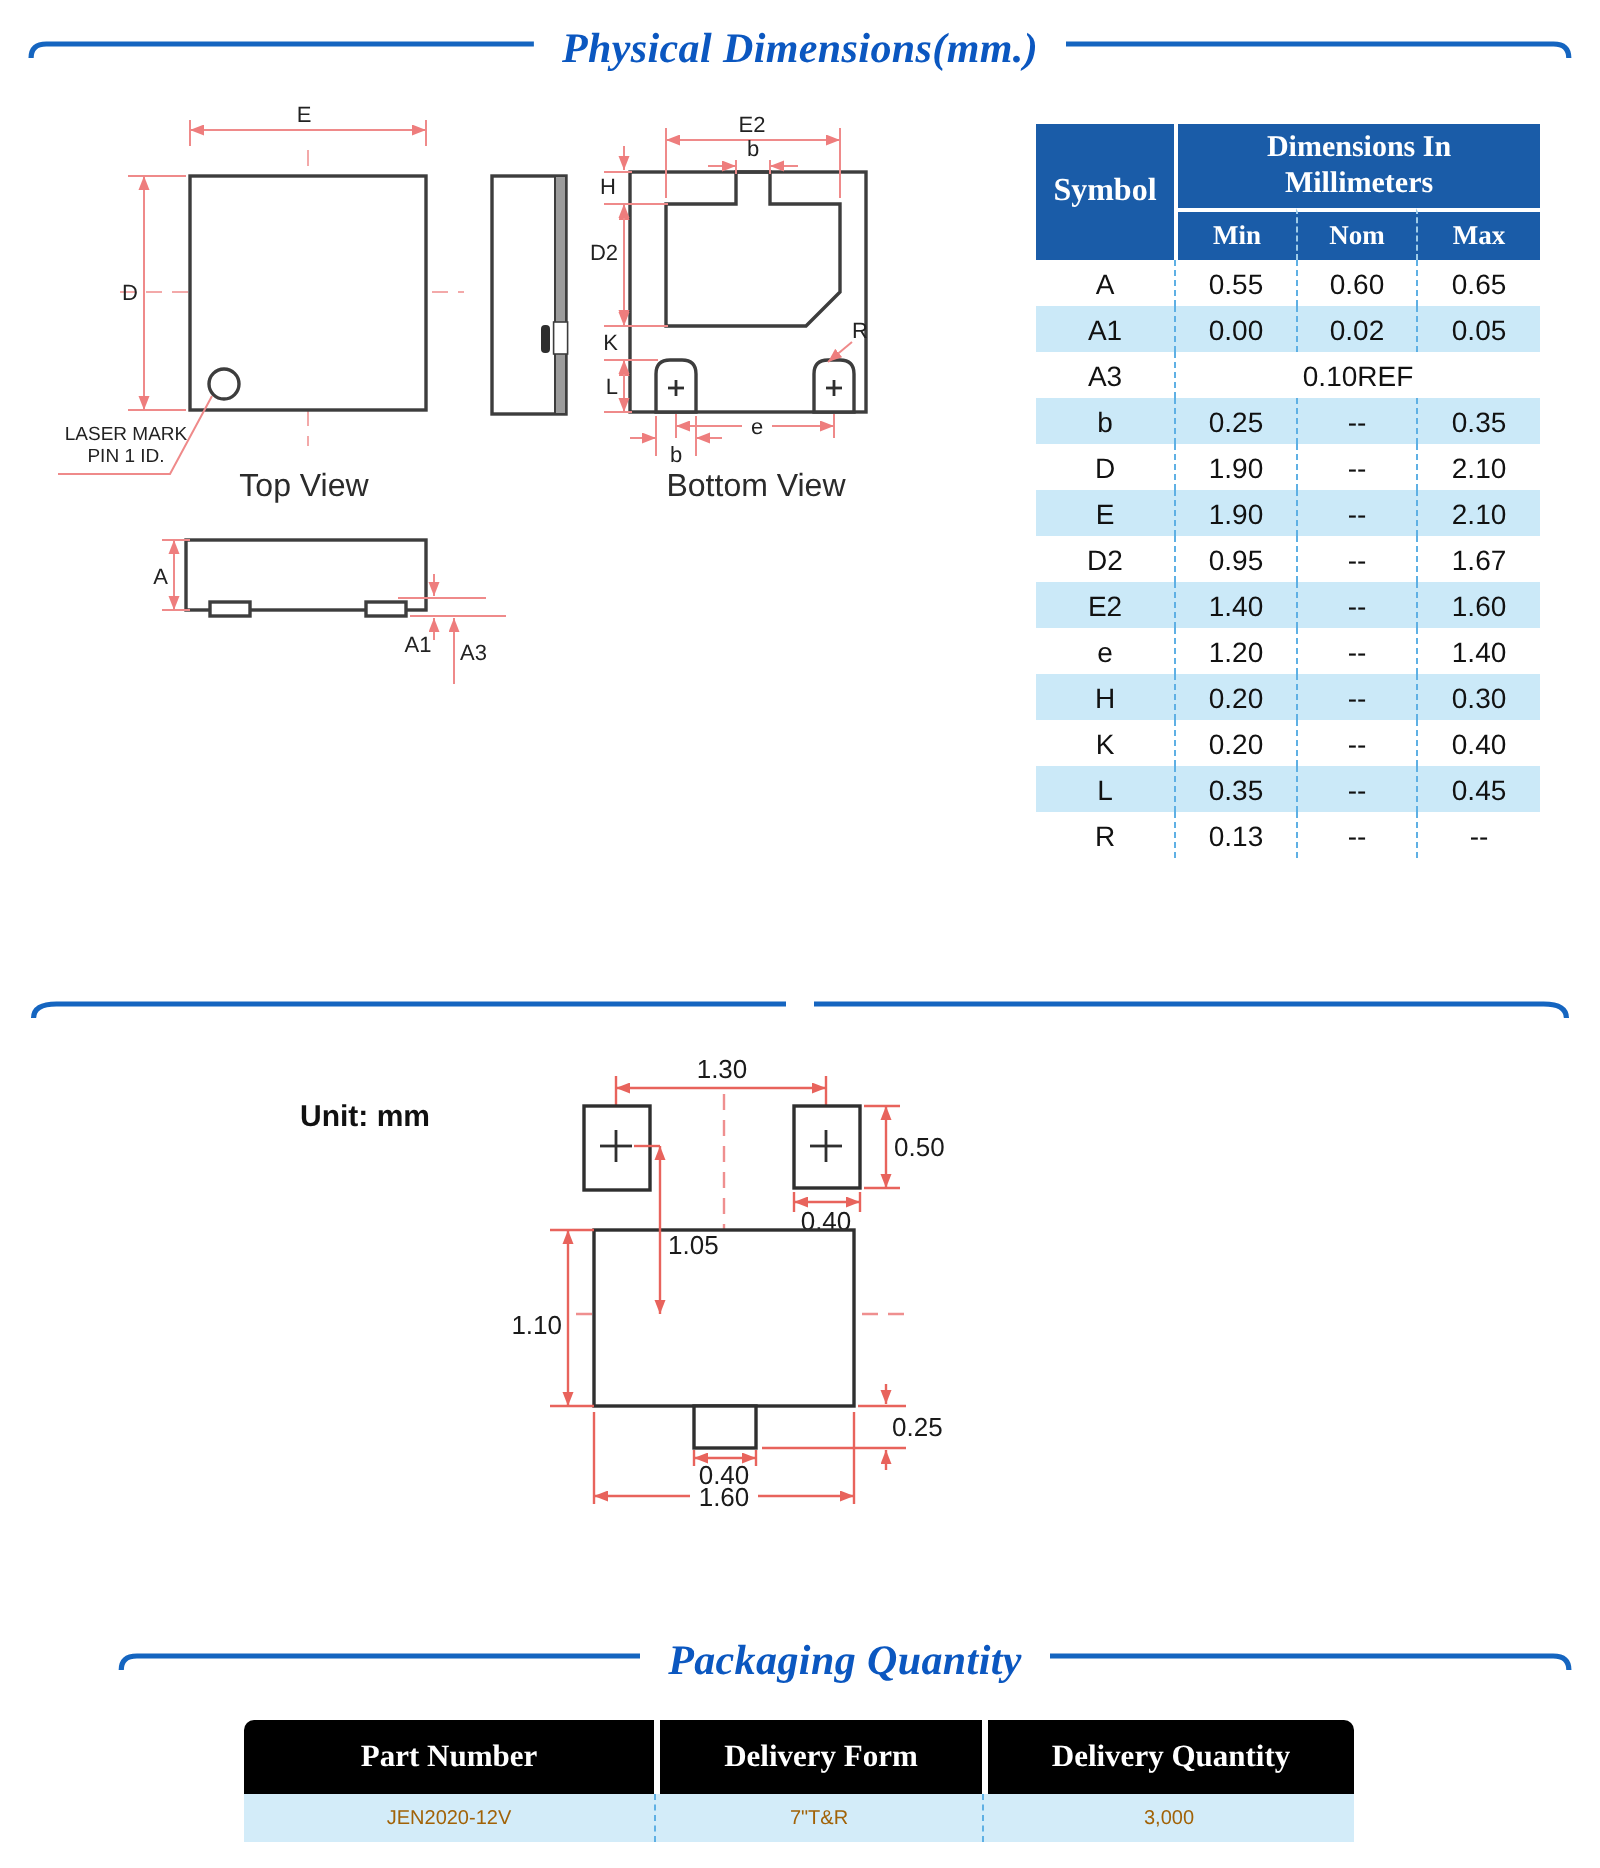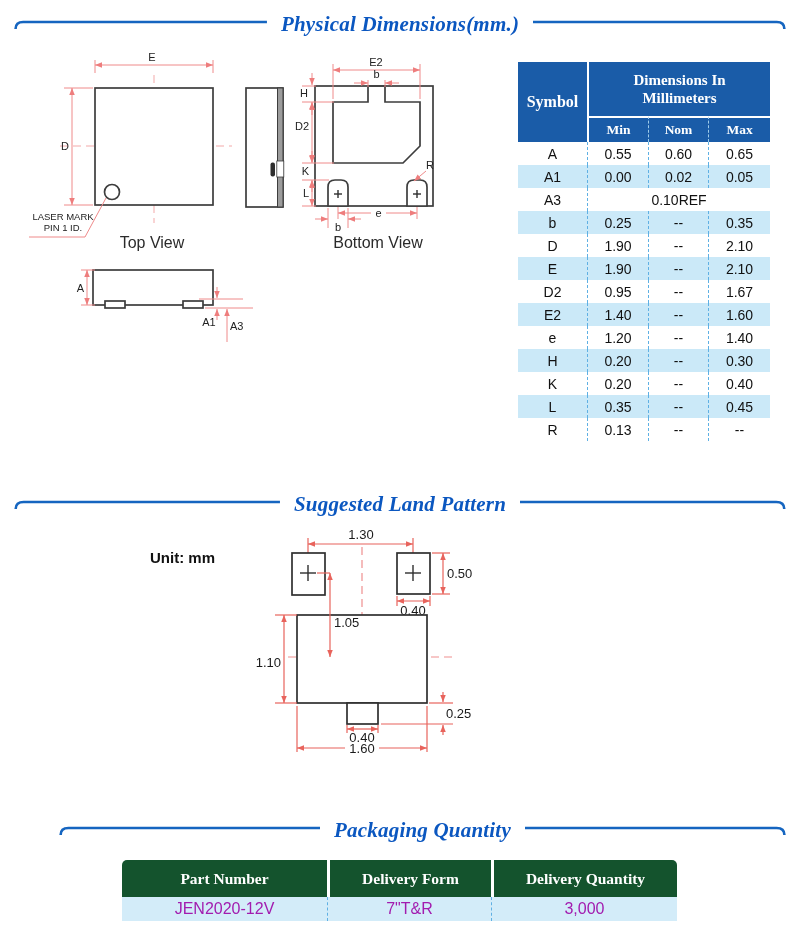--- a/index.html
+++ b/index.html
@@ -24,43 +24,43 @@
   .sec2-content { position:relative; height:252px; }
 
   
   table { border-collapse:separate; border-spacing:0; table-layout:fixed; }
   .dims { position:absolute; left:518px; top:22px; width:252px; }
   .dims thead th {
     background:#1a5ca8; color:#fff; font-family:"Liberation Serif", serif;
     font-weight:bold; padding:0; text-align:center; vertical-align:middle;
   }
   .dims .th-symbol { font-size:16px; }
-  .dims .th-group  { font-size:15px; line-height:1.2; height:54px; border-left:2px solid #fff; }
+  .dims .th-group  { font-size:15px; line-height:1.2; height:42px; border-left:2px solid #fff; }
   .dims .th-sub    { font-size:13.5px; height:24px; border-top:2px solid #fff; }
   .dims .th-sub-first { border-left:2px solid #fff; }
   .dims .th-sub + .th-sub { border-left:1px dashed #9ecbe8; }
   .dims tbody td {
     height:23px; padding:0; text-align:center; vertical-align:middle;
     font-size:14px; color:#111;
   }
   .dims tbody tr:nth-child(even) { background:#cbe9f8; }
   .dims tbody td + td { border-left:1px dashed #5fb0e4; }
 
   
   .pack { margin:14px 0 0 122px; width:555px; }
   .pack th {
-    background:#14532d; color:#fff; font-family:"Liberation Serif", serif;
+    background:#000000; color:#fff; font-family:"Liberation Serif", serif;
     font-weight:bold; font-size:15.5px; height:37px; padding:0; text-align:center;
   }
   .pack th + th { border-left:3px solid #fff; }
   .pack th:first-child { border-radius:5px 0 0 0; }
   .pack th:last-child  { border-radius:0 5px 0 0;margin-top:48px; }
   .pack td {
     background:#d3ecf9; height:24px; padding:0; text-align:center;
-    font-size:16px; color:#a21caf;
+    font-size:10px; color:#a16207;
   }
   .pack td + td { border-left:1px dashed #5fb0e4; }
 
   
   .drawing1 { position:absolute; left:0; top:0; }
   .drawing2 { position:absolute; left:0; top:0; }
   .ol   { fill:#fff; stroke:#3d3d3d; stroke-width:1.7; }
   .olt  { fill:none; stroke:#3d3d3d; stroke-width:1.7; }
   .dimP { stroke:#ef8a8a; stroke-width:1; fill:none; }
   .clP  { stroke:#f3a9a9; stroke-width:1; stroke-dasharray:8 5; fill:none; }
@@ -306,21 +306,20 @@
           <td>--</td>
         </tr>
     </tbody>
   </table>
 </div>
 
 <div class="sec-header sec2-header">
   <svg class="rule" viewBox="0 0 200 16" preserveAspectRatio="none">
       <path d="M200,6 L8,6 Q2,6 2,13"></path>
     </svg>
-  <h2 class="sec-title">Suggested Land Pattern</h2>
   <svg class="rule" viewBox="0 0 200 16" preserveAspectRatio="none">
       <path d="M0,6 L192,6 Q198,6 198,13"></path>
     </svg>
 </div>
 
 <div class="sec2-content">
   <svg class="drawing2" width="520" height="252" viewBox="0 0 520 252">
     <defs>
       <marker id="mLe" markerWidth="8" markerHeight="6" refX="7" refY="2.75" orient="auto" markerUnits="userSpaceOnUse">
           <path d="M0,0 L7,2.75 L0,5.5 z" fill="#e8635c"></path>

